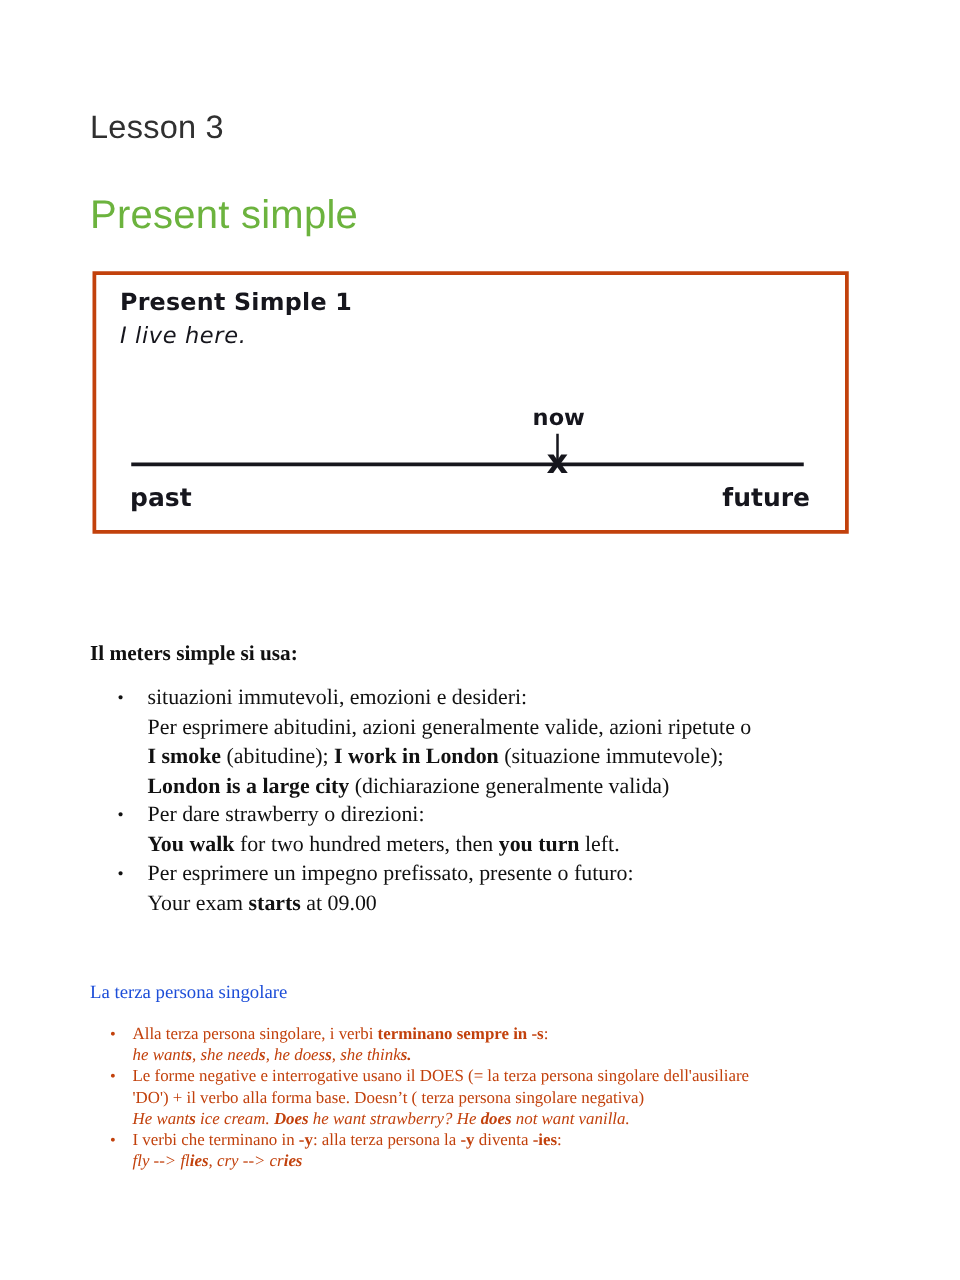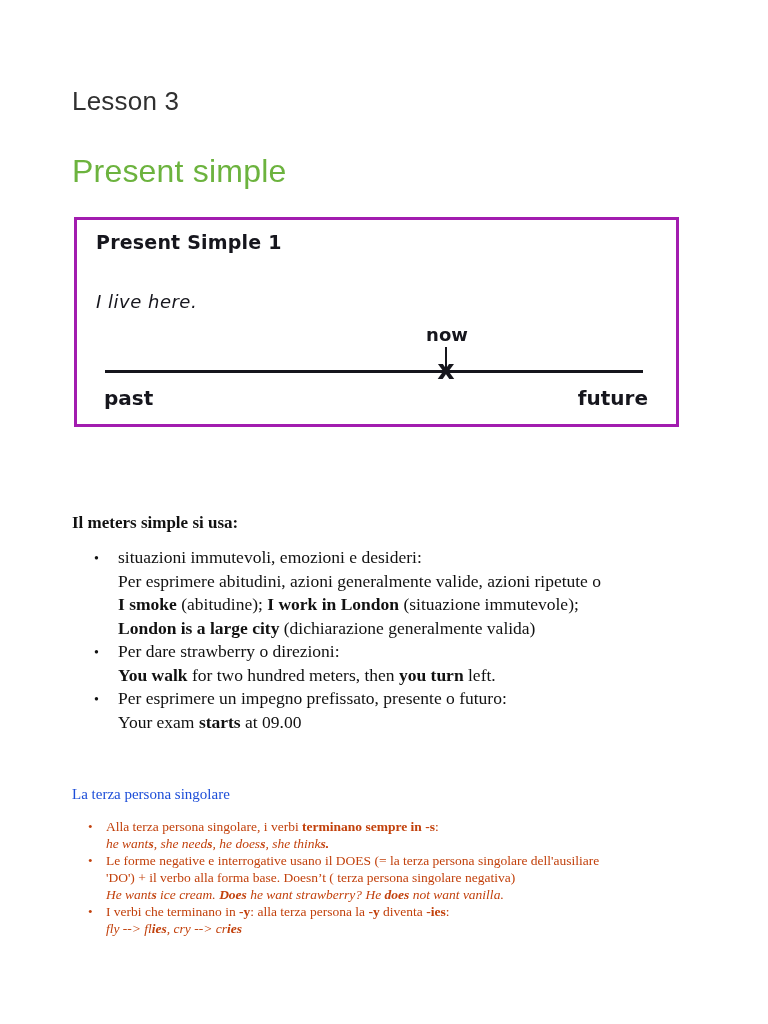--- a/index.html
+++ b/index.html
@@ -23,33 +23,33 @@
     position:absolute; left:72px; top:153px;
     font-family:"Liberation Sans","DejaVu Sans",sans-serif;
     font-size:32px; font-weight:400;
     letter-spacing:0.2px;
   }
 
   
   .diagram-box {
     position:absolute; left:74px; top:217px;
     width:605px; height:210px;
-    border:3px solid #a21caf;
+    border:3px solid #c2410c;
     background:#ffffff;
   }
   .diagram-box * { position:absolute; color:#16161d; }
   .diagram-title {
     left:19px; top:11px;
     font-family:"DejaVu Sans",sans-serif;
     font-weight:700; font-size:19px; letter-spacing:0.2px;
   }
   .diagram-example {
     left:19px; top:38px;
     font-family:"DejaVu Sans",sans-serif;
-    font-style:italic; font-size:18px; letter-spacing:0.5px;margin-top:33px;
+    font-style:italic; font-size:18px; letter-spacing:0.5px;
   }
   .timeline-line {
     left:28px; top:150px; width:538px; height:3px;
     background:#16161d;
   }
   .now-label {
     left:370px; top:104px; transform:translateX(-50%);
     font-family:"DejaVu Sans",sans-serif;
     font-weight:700; font-size:18px;
   }

